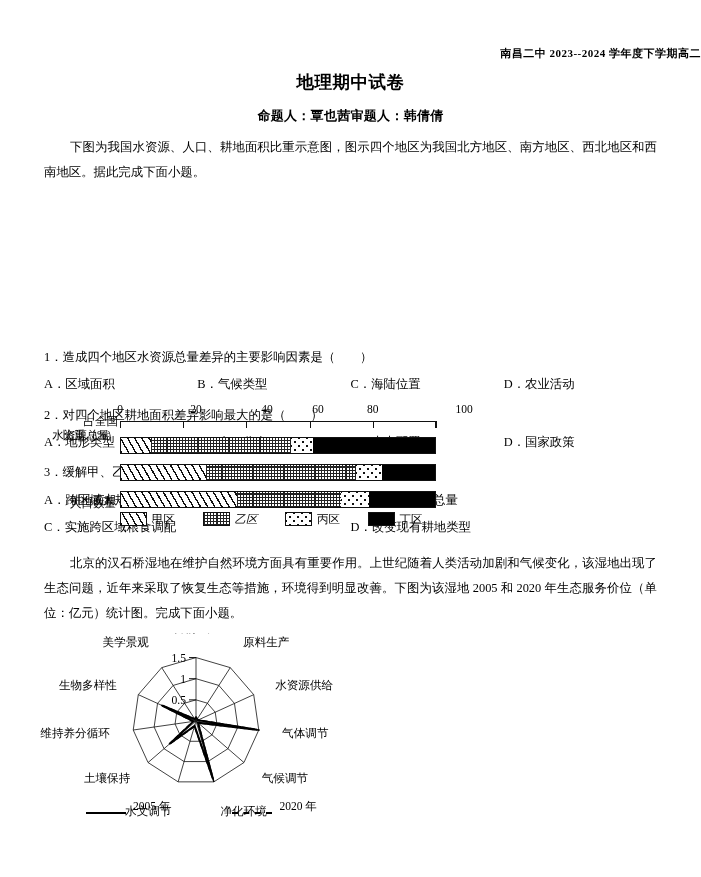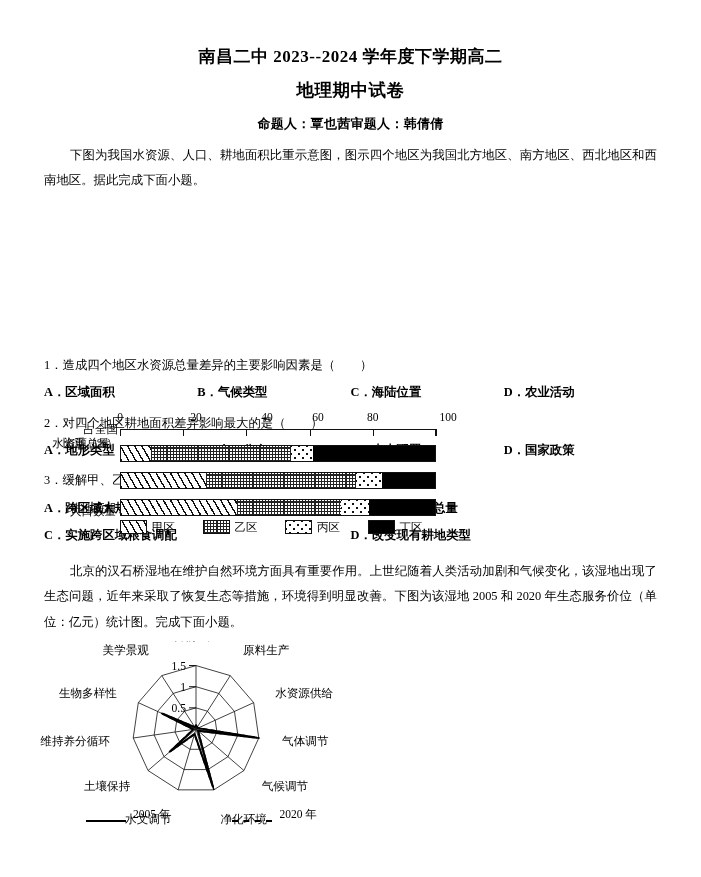--- a/index.html
+++ b/index.html
@@ -17,22 +17,22 @@
   }
   .page {
     position: relative;
     width: 701px;
     height: 877px;
     padding: 0;
   }
 
   
   .doc-title {
-    text-align: center;
-    font-size: 17px;
+    text-align: right;
+    font-size: 11px;
     font-weight: bold;
     letter-spacing: 0.5px;
     margin: 46px 0 0 0;
     line-height: 1.35;
   }
   .doc-subtitle {
     text-align: center;
     font-size: 17.5px;
     font-weight: bold;
     letter-spacing: 0.5px;
@@ -57,21 +57,20 @@
   .qline {
     font-size: 12.4px;
     line-height: 2.05;
     margin: 5px 44px 0 44px;
   }
   .opts {
     display: flex;
     font-size: 12.4px;
     line-height: 2.05;
     margin: 2px 44px 0 44px;
-    font-weight: bold;
   }
   .opts.four > span { width: 25%; }
   .opts.two > span { width: 50%; }
 
   
   .barchart {
     position: relative;
     margin: 14px 0 0 0;
     height: 140px;
   }
@@ -230,21 +229,21 @@
         <div class="ticklabel" style="left: 120px;">0</div>
         <div class="tick" style="left: 183.2px;"></div>
         <div class="ticklabel" style="left: 196px;">20</div>
         <div class="tick" style="left: 246.4px;"></div>
         <div class="ticklabel" style="left: 259px; padding-left: 16px;">40</div>
         <div class="tick" style="left: 309.6px;"></div>
         <div class="ticklabel" style="left: 318px;">60</div>
         <div class="tick" style="left: 372.8px;"></div>
         <div class="ticklabel" style="left: 372.8px;">80</div>
         <div class="tick" style="left: 436px;"></div>
-        <div class="ticklabel" style="left: 448px;">100</div>
+        <div class="ticklabel" style="left: 464px;">100</div>
       </div>
     <div id="bar-rows">
         <div class="barlabel" style="top: 228px; text-align: center;">水资源总量</div>
         <div class="bar" style="top: 237px;">
           <div class="seg fill-jia" style="width: 9.5%;"></div>
           <div class="seg fill-yi" style="width: 44.5%;"></div>
           <div class="seg fill-bing" style="width: 7%;"></div>
           <div class="seg fill-ding" style="width: 39%;"></div>
         </div>
         <div class="barlabel" style="top: 272px; margin-top: 24px;">人口数量</div>
@@ -260,21 +259,21 @@
           <div class="seg fill-yi" style="width: 33%;"></div>
           <div class="seg fill-bing" style="width: 9%;"></div>
           <div class="seg fill-ding" style="width: 21%;"></div>
         </div>
       </div>
     <div class="legend-row" id="bar-legend">
         <div class="legend-item" style="width: 25%;">
           <span class="legend-swatch fill-jia"></span>
           <span>甲区</span>
         </div>
-        <div class="legend-item" style="width: 25%;">
+        <div class="legend-item" style="width: 25%; font-style: italic;">
           <span class="legend-swatch fill-yi"></span>
           <span>乙区</span>
         </div>
         <div class="legend-item" style="width: 25%;">
           <span class="legend-swatch fill-bing"></span>
           <span>丙区</span>
         </div>
         <div class="legend-item" style="width: auto;">
           <span class="legend-swatch fill-ding"></span>
           <span>丁区</span>

